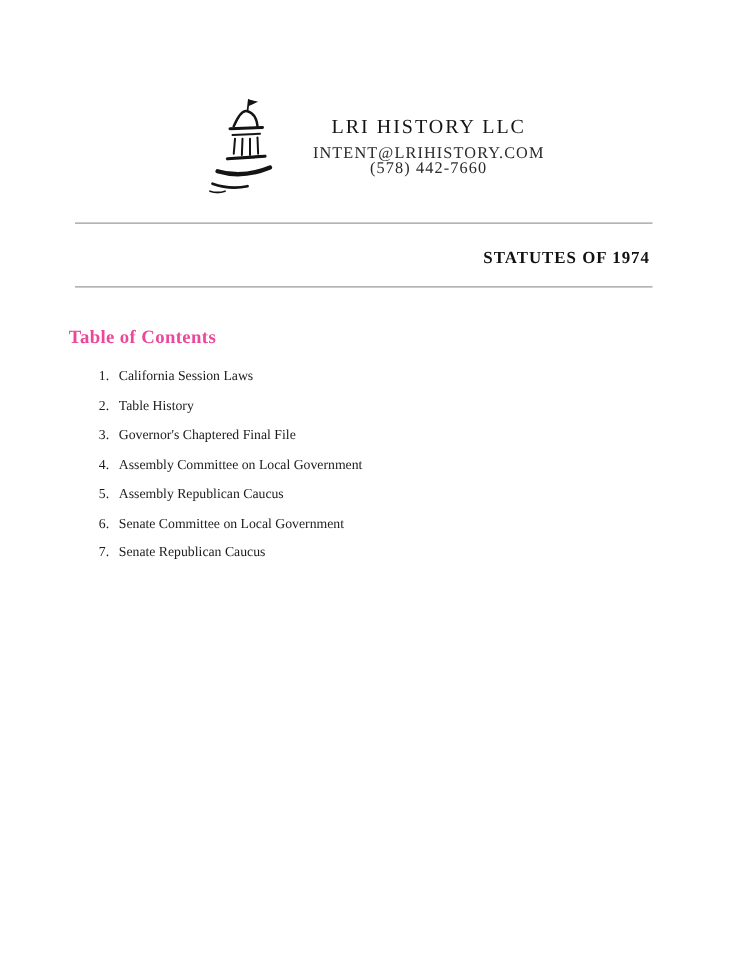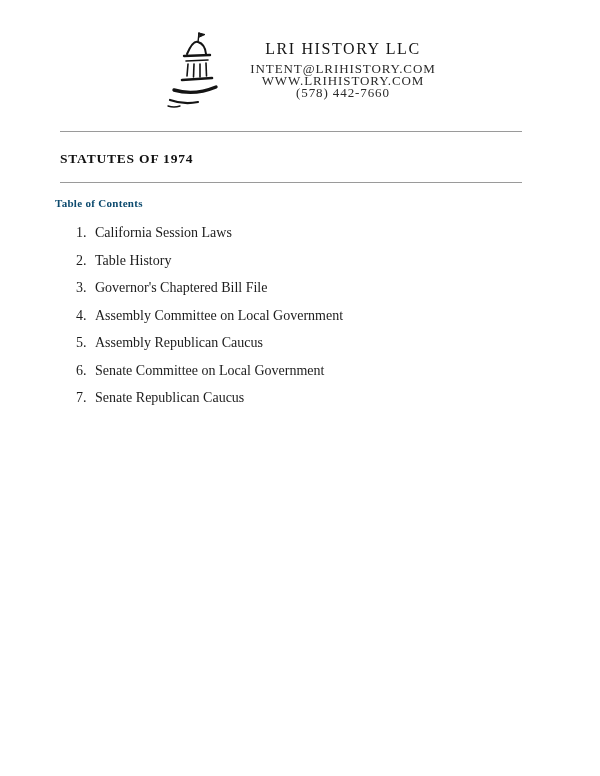--- a/index.html
+++ b/index.html
@@ -9,21 +9,21 @@
     height: 776px;
     font-family: "Liberation Serif", "DejaVu Serif", serif;
     color: #1c1c1c;
     position: relative;
     overflow: hidden;
   }
   .page {
     width: 600px;
     height: 776px;
     background: #ffffff;
-    padding-top: 29px;
+    padding-top: 76px;
   }
 
   
   .letterhead {
     display: flex;
     justify-content: center;
     align-items: center;
     gap: 26px;
     min-height: 80px;
   }
@@ -53,45 +53,45 @@
     border: none;
     border-top: 1px solid #9a9a9a;
     margin: 0 78px 0 60px;
   }
   .rule-top { margin-top: 22px; }
   .rule-mid { margin-top: 12px; }
 
   
   .title-block {
     margin: 16px 80px 0 60px;
-    text-align: left;
+    text-align: right;
   }
   .title-line {
     font-size: 13.5px;
     font-weight: bold;
     letter-spacing: 0.8px;
     line-height: 22px;
     color: #111111;
   }
 
   
   .toc-heading {
-    margin: 14px 0 0 55px;
-    font-size: 11px;
+    margin: 32px 0 0 55px;
+    font-size: 15px;
     font-weight: bold;
     letter-spacing: 0.3px;
-    color: #0c4a6e;
+    color: #ec4899;
   }
   .toc-list {
     margin: 16px 0 0 70px;
     padding-left: 20px;
     list-style: decimal outside;
   }
   .toc-list li {
-    font-size: 14px;
+    font-size: 11px;
     color: #1c1c1c;
     margin-bottom: 11.5px;
     padding-left: 5px;
     font-family: Liberation Serif, serif;
   }
 </style>
 </head>
 <body>
 
 <div class="page">
@@ -118,38 +118,37 @@
 
           <path d="M10 60 Q30 66 52 57" stroke-width="3.4"></path>
           <path d="M6 70 Q20 75 34 72" stroke-width="2.2"></path>
           <path d="M4 76 Q10 78 16 76" stroke-width="1.4"></path>
         </g>
       </svg>
     </div>
     <div class="letterhead-text">
       <div class="company-name">LRI HISTORY LLC</div>
       <div class="contact-line">INTENT@LRIHISTORY.COM</div>
-      <div class="contact-line">WWW.LRIHISTORY.COM</div>
       <div class="contact-line">(578) 442-7660</div>
     </div>
   </header>
 
   <hr class="rule rule-top">
 
   <section class="title-block">
     <div class="title-line">STATUTES OF 1974</div>
   </section>
 
   <hr class="rule rule-mid">
 
   <h2 class="toc-heading">Table of Contents</h2>
 
   <ol class="toc-list">
     <li>California Session Laws</li>
     <li>Table History</li>
-    <li>Governor's Chaptered Bill File</li>
+    <li>Governor's Chaptered Final File</li>
     <li>Assembly Committee on Local Government</li>
     <li>Assembly Republican Caucus</li>
     <li>Senate Committee on Local Government</li>
     <li>Senate Republican Caucus</li>
   </ol>
 
 </div>
 
 </body></html>

